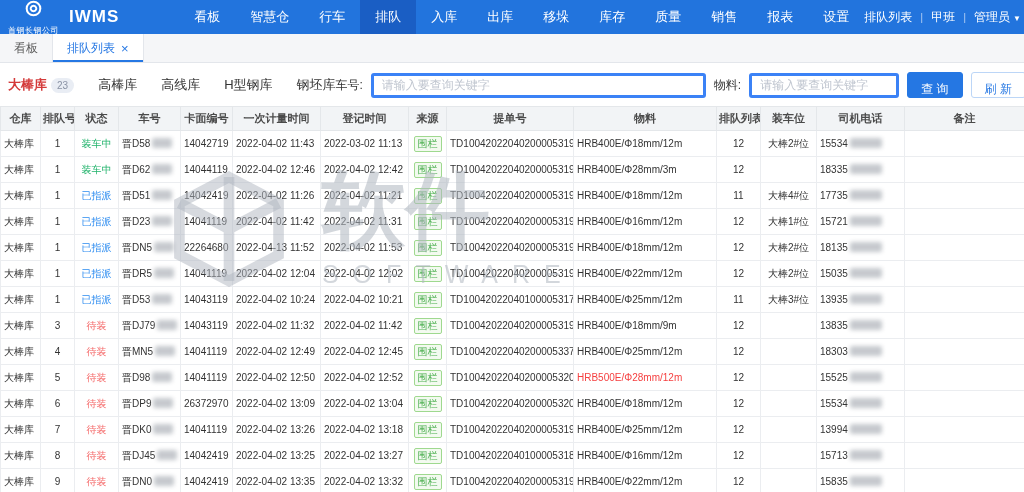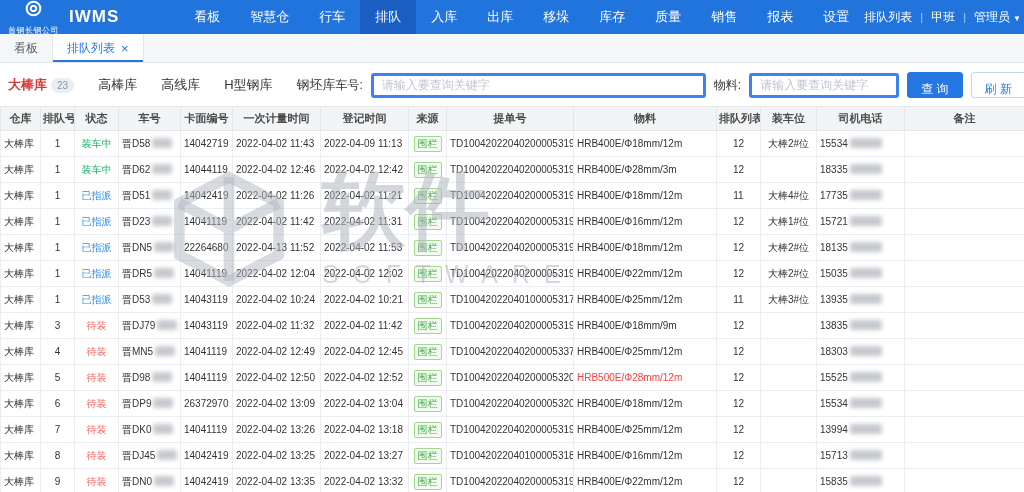--- a/index.html
+++ b/index.html
@@ -180,21 +180,21 @@
       </tr>
     </thead>
   <tbody id="grid-body">
       <tr>
         <td class="al">大棒库</td>
         <td class="ac">1</td>
         <td class="ac"><span style="color: rgb(33, 179, 107);">装车中</span></td>
         <td class="al">晋D58<span class="redact v"></span></td>
         <td class="al">14042719</td>
         <td class="al">2022-04-02 11:43</td>
-        <td class="al">2022-04-09 11:13</td>
+        <td class="al">2022-03-02 11:13</td>
         <td class="ac"><span class="tag">围栏</span></td>
         <td class="al">TD10042022040200005319</td>
         <td class="al">HRB400E/Φ18mm/12m</td>
         <td class="ac">12</td>
         <td class="ac">大棒2#位</td>
         <td class="al">15534<span class="redact p"></span></td>
         <td class="al"></td>
       </tr>
       <tr>
         <td class="al">大棒库</td>

